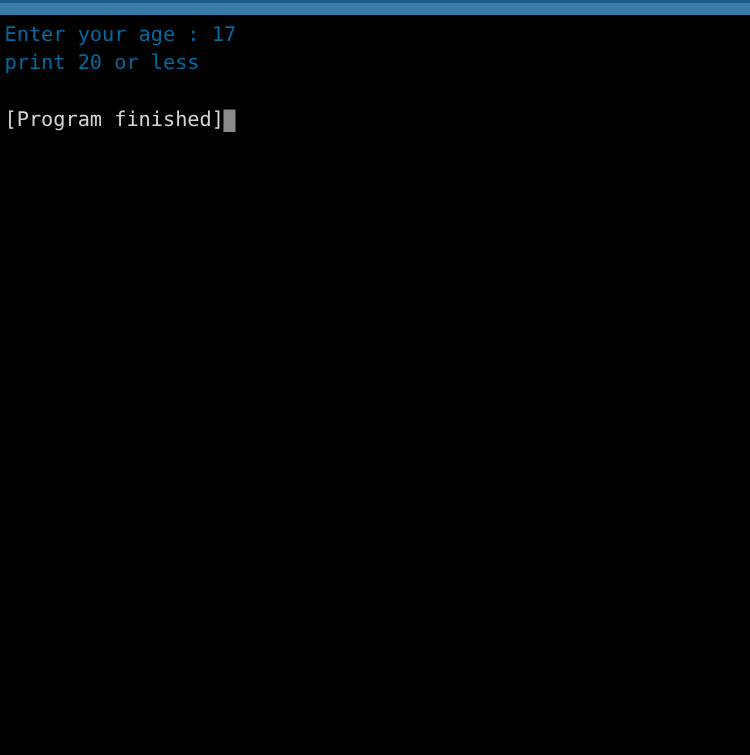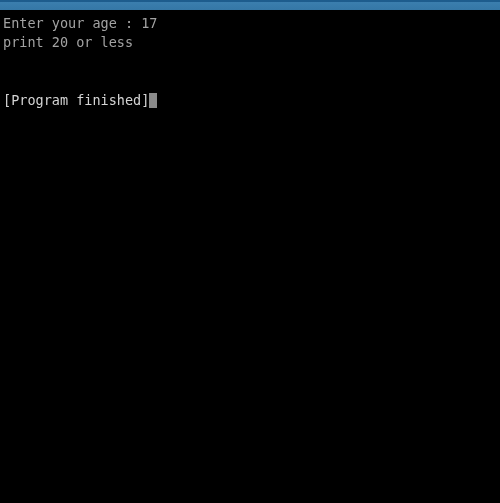--- a/index.html
+++ b/index.html
@@ -50,33 +50,32 @@
     box-sizing: border-box;
     overflow: hidden;
   }
 
   .line {
     display: block;
     height: 19px;
     line-height: 19px;
     font-size: 13.5px;
     letter-spacing: 0px;
-    color: #a3a3a3;
+    color: #0369a1;
     white-space: pre;
     padding-left: 2px;
   }
   .line.blank {
     color: transparent;
   }
 
   .line-final {
     display: flex;
     align-items: center;
     height: 19px;
-    margin-top: 20px;
   }
   .line-final .txt {
     line-height: 19px;
     font-size: 13.5px;
     color: #d4d4d4;
     white-space: pre;
     padding-left: 2px;
   }
 
   .cursor-block {

